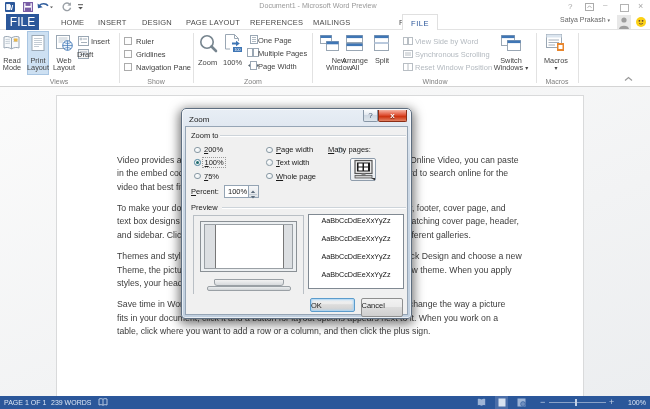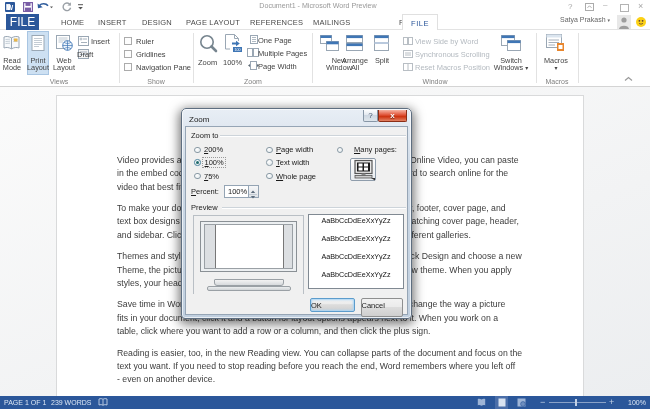--- a/index.html
+++ b/index.html
@@ -244,21 +244,21 @@
   <svg class="abs" style="left:403px;top:20px" width="10" height="8" viewBox="0 0 10 8">
       <rect x="0.5" y="0.5" width="9" height="7" fill="none" stroke="#b8bec4"></rect>
       <line x1="2" y1="3" x2="8" y2="3" stroke="#b8bec4"></line>
       <line x1="2" y1="5" x2="8" y2="5" stroke="#b8bec4"></line>
     </svg>
   <div class="abs graytext" style="left:415px;top:20px;">Synchronous Scrolling</div>
   <svg class="abs" style="left:403px;top:33px" width="10" height="8" viewBox="0 0 10 8">
       <rect x="0.5" y="0.5" width="9" height="7" fill="none" stroke="#b8bec4"></rect>
       <line x1="5" y1="0.5" x2="5" y2="7.5" stroke="#b8bec4"></line>
     </svg>
-  <div class="abs graytext" style="left:415px;top:33px;">Reset Macros Position</div>
+  <div class="abs graytext" style="left:415px;top:33px;">Reset Window Position</div>
   <div class="abs grplabel" style="left:417px;width:36px;">Window</div>
 
   <svg class="abs" style="left:501px;top:5px" width="20" height="16" viewBox="0 0 20 16">
     <rect x="0.5" y="0.5" width="13" height="10" fill="#fff" stroke="#9aa7b4"></rect>
       <rect x="0.5" y="0.5" width="13" height="2.6" fill="#3f76b5"></rect>
     <rect x="6.5" y="5.5" width="13" height="10" fill="#fff" stroke="#9aa7b4"></rect>
       <rect x="6.5" y="5.5" width="13" height="2.6" fill="#3f76b5"></rect>
   </svg>
   <div class="abs biglabel" style="left:493px;top:28px;width:36px;">Switch<br>Windows <span class="caret">▾</span></div>
   <div class="abs sep" style="left:536px;"></div>
@@ -282,21 +282,20 @@
     </svg>
 </div>
 
 <div class="abs" id="docarea">
   <div class="abs" id="page"></div>
   <div class="abs" id="doctext">
     <p>Video provides a powerful way to help you prove your point. When you click Online Video, you can paste<br>in the embed code for the video you want to add. You can also type a keyword to search online for the<br>video that best fits your document.</p>
     <p>To make your document look professionally produced, Word provides header, footer, cover page, and<br>text box designs that complement each other. For example, you can add a matching cover page, header,<br>and sidebar. Click Insert and then choose the elements you want from the different galleries.</p>
     <p>Themes and styles also help keep your document coordinated. When you click Design and choose a new<br>Theme, the pictures, charts, and SmartArt graphics change to match your new theme. When you apply<br>styles, your headings change to match the new theme.</p>
     <p>Save time in Word with new buttons that show up where you need them. To change the way a picture<br>fits in your document, click it and a button for layout options appears next to it. When you work on a<br>table, click where you want to add a row or a column, and then click the plus sign.</p>
-    <p>Reading is easier, too, in the new Reading view. You can collapse parts of the document and focus on the<br>text you want. If you need to stop reading before you reach the end, Word remembers where you left off<br>- even on another device.</p>
   </div>
 </div>
 
 <div class="abs" id="statusbar">
   <div class="abs" style="left:4px;top:3px;">PAGE 1 OF 1</div>
   <div class="abs" style="left:51px;top:3px;">239 WORDS</div>
   <svg class="abs" style="left:98px;top:2px" width="10" height="9" viewBox="0 0 10 9">
     <path d="M1 1 C2.5 0.4 4 0.6 5 1.3 C6 0.6 7.5 0.4 9 1 L9 7 C7.5 6.4 6 6.6 5 7.3 C4 6.6 2.5 6.4 1 7 Z" fill="none" stroke="#c3d1e6" stroke-width=".9"></path>
     <line x1="5" y1="1.3" x2="5" y2="7.3" stroke="#c3d1e6" stroke-width=".9"></line>
   </svg>
@@ -341,21 +340,21 @@
     <div class="abs dtext" style="left:18px;top:44.5px;"><span class="u">7</span>5%</div>
 
     <div class="abs radio" style="left:80px;top:19.5px;"></div>
     <div class="abs dtext" style="left:90px;top:18px;"><span class="u">P</span>age width</div>
     <div class="abs radio" style="left:80px;top:32.3px;"></div>
     <div class="abs dtext" style="left:90px;top:31px;"><span class="u">T</span>ext width</div>
     <div class="abs radio" style="left:80px;top:45.8px;"></div>
     <div class="abs dtext" style="left:90px;top:44.5px;"><span class="u">W</span>hole page</div>
 
     <div class="abs radio" style="left:150.5px;top:19.5px;"></div>
-    <div class="abs dtext" style="left:168px;top:18px;"><span class="u">M</span>any pages:</div>
+    <div class="abs dtext" style="left:142px;top:18px;"><span class="u">M</span>any pages:</div>
     <div class="abs" style="left:163.5px;top:30.5px;width:26px;height:23px;background:linear-gradient(#fdfdfd,#e9edf1);border:1px solid #8e9cab;border-radius:2px;box-sizing:border-box;">
       <svg width="25" height="22" viewBox="0 0 25 22">
         <rect x="4" y="1.5" width="17" height="13" fill="#e8e8e8" stroke="#555" stroke-width="1.2"></rect>
         <rect x="6" y="3.5" width="13" height="9" fill="#1a1a1a"></rect>
         <rect x="7.5" y="4.5" width="4" height="3" fill="#fff"></rect>
           <rect x="13" y="4.5" width="4" height="3" fill="#fff"></rect>
         <rect x="7.5" y="8.5" width="4" height="3" fill="#fff"></rect>
           <rect x="13" y="8.5" width="4" height="3" fill="#fff"></rect>
         <rect x="10.5" y="14.5" width="4" height="2" fill="#888"></rect>
         <rect x="4" y="16.5" width="17" height="2.5" fill="#ccc" stroke="#555" stroke-width=".8"></rect>

